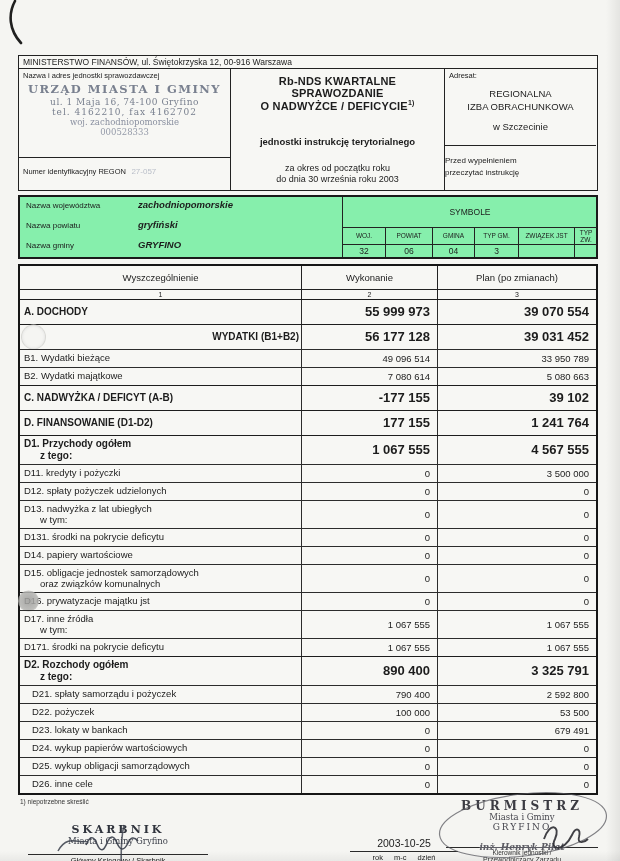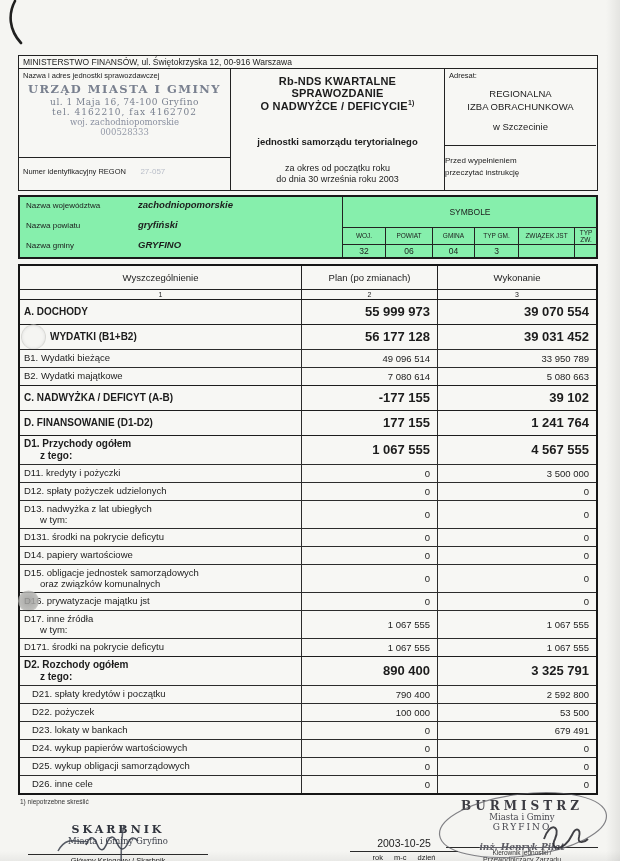--- a/index.html
+++ b/index.html
@@ -20,21 +20,21 @@
   .hdr-left{display:flex;flex-direction:column;}
   .unit-box{flex:1;padding:2px 4px;}
   .tiny{font-size:7.5px;color:#222;}
   .stamp{text-align:center;margin-top:2px;color:#79808f;font-family:"DejaVu Serif",serif;}
   .stamp-title{font-size:11.5px;font-weight:bold;letter-spacing:1.5px;white-space:nowrap;}
   .stamp-line1{font-size:9px;margin-top:1px;letter-spacing:0.5px;}
   .stamp-line2{font-size:9px;letter-spacing:1px;}
   .stamp-line3{font-size:8.5px;color:#8a90a0;}
   .stamp-line4{font-size:8.5px;color:#949aa8;}
   .regon-box{border-top:1.4px solid #222;padding:2px 4px 12px;}
-  .faint{color:#b9bec8;font-size:8px;margin-left:10px;text-align:center;}
+  .faint{color:#b9bec8;font-size:8px;margin-left:1px;text-align:center;}
   .hdr-center{border-left:1.4px solid #222;border-right:1.4px solid #222;text-align:center;padding:6px 4px 4px;display:flex;flex-direction:column;}
   .title-l1,.title-l2{font-size:11px;font-weight:bold;letter-spacing:0.2px;}
   .title-l2 sup{font-size:7px;}
   .subtitle{font-size:9.5px;font-weight:bold;margin-top:24px;}
   .period{margin-top:16px;font-size:9px;line-height:1.25;}
   .hdr-right{display:flex;flex-direction:column;}
   .adresat-box{height:72px;padding:2px 4px;}
   .adresat-center{text-align:center;font-size:9.5px;margin-top:8px;line-height:1.3;}
   .adresat-city{text-align:center;font-size:9.5px;margin-top:8px;}
   .note-box{border-top:1.4px solid #222;flex:1;font-size:8px;padding-top:9px;line-height:1.4;}
@@ -60,21 +60,21 @@
   .rt-nums{display:grid;grid-template-columns:281px 136px 159px;border-top:1.2px solid #222;}
   .rt-ncell{text-align:center;font-size:7px;padding:1px 0;}
   .rt-ncell.mid,.rt-ncell.last{border-left:1.4px solid #222;}
 
   .rt-row{display:grid;grid-template-columns:281px 136px 159px;border-top:1.1px solid #2c2c2c;position:relative;min-height:17px;}
   .rt-row.b{border-top:1.6px solid #1d1d1d;min-height:24px;font-weight:bold;}
   .rt-row.two{min-height:27px;}
   .rt-row .c1{padding:2px 2px 2px 4px;font-size:9.5px;display:flex;flex-direction:column;justify-content:center;line-height:1.2;}
   .rt-row.b .c1{font-size:10px;}
   .rt-row .c1.ind{padding-left:12px;}
-  .rt-row .c1.pp{padding-left:30px;}
+  .rt-row .c1.pp{padding-left:30px;text-align:right;}
   .rt-row .l2{padding-left:16px;}
   .rt-row .c2,.rt-row .c3{border-left:1.4px solid #2c2c2c;display:flex;align-items:center;justify-content:flex-end;
       padding:1px 7px 1px 2px;font-size:9.5px;}
   .rt-row.b .c2,.rt-row.b .c3{font-size:13px;}
 
   .punch{position:absolute;top:50%;transform:translateY(-50%);border-radius:50%;pointer-events:none;}
   .punch.white{left:2px;width:23px;height:23px;background:#f5f5f2;box-shadow:0 0 0 1px #d8d8d4, inset 0 0 3px #ddd;}
   .punch.gray{left:-2px;width:21px;height:21px;background:radial-gradient(circle,#9a9a98 0%,#b3b3b0 60%,rgba(200,200,198,0.2) 100%);opacity:.85;}
 
   .footnote{font-size:6.5px;margin:3px 0 0 2px;color:#333;}
@@ -136,21 +136,21 @@
         </div>
         <div class="regon-box">
           <span class="tiny">Numer identyfikacyjny REGON</span>
           <span class="faint">27-057</span>
         </div>
       </div>
 
       <div class="hdr-center">
         <div class="title-l1">Rb-NDS KWARTALNE SPRAWOZDANIE</div>
         <div class="title-l2"><span>O NADWYŻCE / DEFICYCIE</span><sup>1)</sup></div>
-        <div class="subtitle">jednostki samorządu terytorialnego</div>
+        <div class="subtitle">jednostki instrukcję terytorialnego</div>
         <div class="period">
           <div>za okres od początku roku</div>
           <div>do dnia 30 września roku 2003</div>
         </div>
       </div>
 
       <div class="hdr-right">
         <div class="adresat-box">
           <div class="tiny">Adresat:</div>
           <div class="adresat-center">
@@ -198,22 +198,22 @@
           <div class="sym-cell sym-val">3</div>
           <div class="sym-cell sym-val"></div>
           <div class="sym-cell sym-val"></div>
         </div>
       </div>
     </div>
 
     <div class="rtable">
       <div class="rt-head">
         <div class="rt-hcell">Wyszczególnienie</div>
+        <div class="rt-hcell last">Wykonanie</div>
         <div class="rt-hcell mid">Plan (po zmianach)</div>
-        <div class="rt-hcell last">Wykonanie</div>
       </div>
       <div class="rt-nums">
         <div class="rt-ncell">1</div>
         <div class="rt-ncell mid">2</div>
         <div class="rt-ncell last">3</div>
       </div>
       <div class="rt-body">
           <div class="rt-row b">
             <div class="c1">
               <div>A. DOCHODY</div>
@@ -335,21 +335,21 @@
           <div class="rt-row b two">
             <div class="c1">
               <div>D2. Rozchody ogółem</div>
               <div class="l2">z tego:</div>
             </div>
             <div class="c2">890 400</div>
             <div class="c3">3 325 791</div>
           </div>
           <div class="rt-row">
             <div class="c1 ind">
-              <div>D21. spłaty kredytów i początku</div>
+              <div>D21. spłaty samorządu i pożyczek</div>
             </div>
             <div class="c2">790 400</div>
             <div class="c3">2 592 800</div>
           </div>
           <div class="rt-row">
             <div class="c1 ind">
               <div>D22. pożyczek</div>
             </div>
             <div class="c2">100 000</div>
             <div class="c3">53 500</div>

